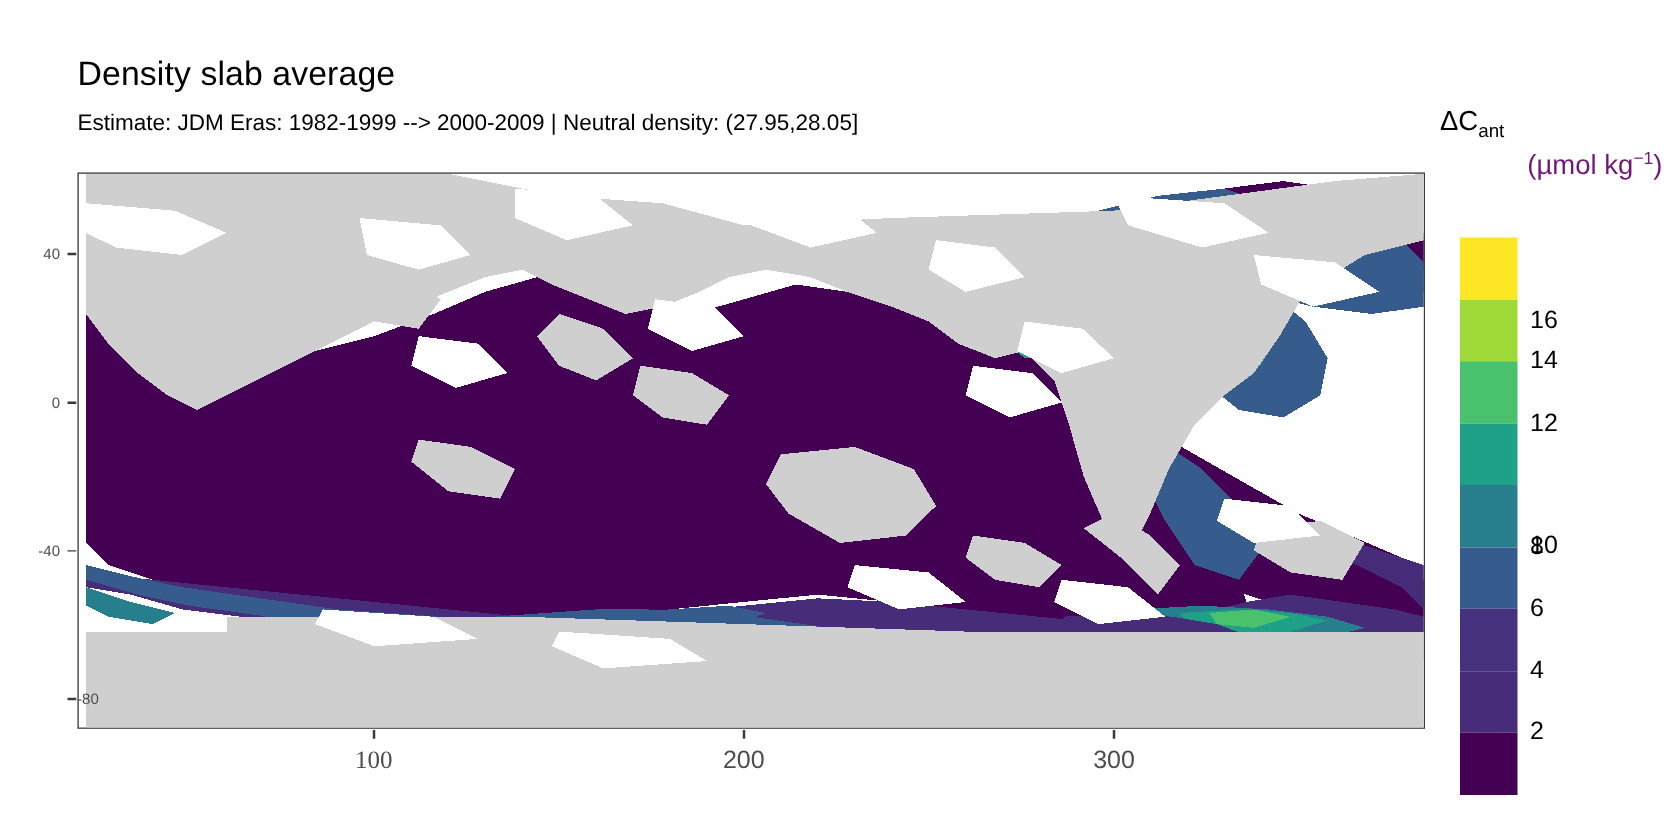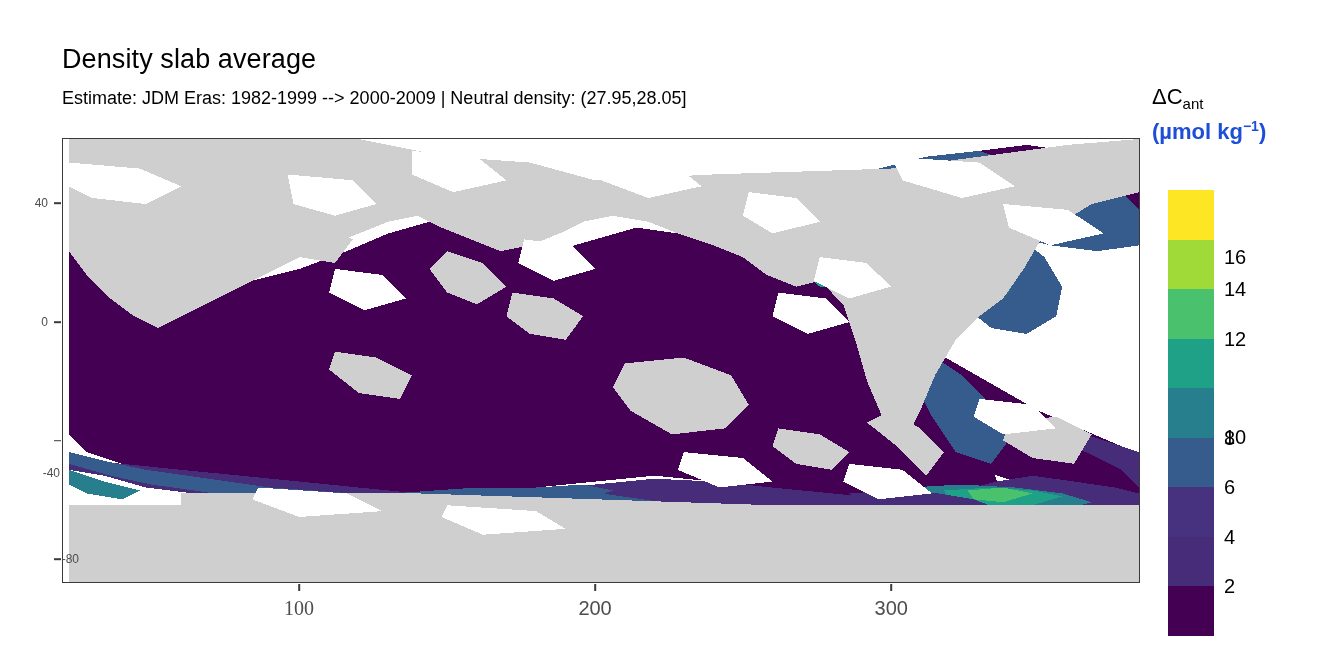--- a/index.html
+++ b/index.html
@@ -25,22 +25,22 @@
               transform:translateY(-50%);}
   .xtick-lab{position:absolute;font-size:20px;color:#4d4d4d;white-space:nowrap;
              transform:translateX(-50%);}
   .xtick-mark{position:absolute;width:1.6px;height:7px;background:#3a3a3a;
               transform:translateX(-50%);}
 
   
   #legend{position:absolute;left:1152px;top:84px;width:186px;height:560px;}
   .leg-title{position:absolute;left:0;top:0;width:170px;text-align:left;
              font-size:22px;color:#000;white-space:nowrap;}
-  .leg-title2{position:absolute;left:0;top:34px;width:178px;text-align:left;
-              font-size:22px;color:#1d4ed8;white-space:nowrap;font-weight:bold;}
+  .leg-title2{position:absolute;left:0;top:34px;width:178px;text-align:right;
+              font-size:22px;color:#701a75;white-space:nowrap;}
   .leg-title sub{font-size:15px;}
   .leg-sup{font-size:14px;vertical-align:super;}
   #legbar{position:absolute;left:16px;top:106px;width:46px;height:446px;}
   .leg-band{width:46px;}
   .leg-lab{position:absolute;left:72px;font-size:20px;color:#000;
            white-space:nowrap;transform:translateY(-50%);}
 </style>
 </head>
 <body>
 
@@ -139,21 +139,21 @@
       <div class="leg-lab" style="top: 403.333px;">6</div>
       <div class="leg-lab" style="top: 452.889px;">4</div>
       <div class="leg-lab" style="top: 502.444px;">2</div>
     </div>
 
 <div class="ytick-mark" style="left: 54px; top: 203.267px;"></div>
     <div class="ytick-lab" style="left: 0px; width: 48px; top: 203.267px;">40</div>
     <div class="ytick-mark" style="left: 54px; top: 321.933px;"></div>
     <div class="ytick-lab" style="left: 0px; width: 48px; top: 321.933px;">0</div>
     <div class="ytick-mark" style="left: 54px; top: 440.6px;"></div>
-    <div class="ytick-lab" style="left: 12px; width: 48px; top: 440.6px; margin-top: 32px;">-40</div>
+    <div class="ytick-lab" style="left: 0px; width: 48px; top: 440.6px;">-40</div>
     <div class="ytick-mark" style="left: 54px; top: 559.267px;"></div>
     <div class="ytick-lab" style="left: 0px; width: 48px; top: 559.267px; margin-left: 31px;">-80</div>
     <div class="xtick-mark" style="left: 298.923px; top: 584px;"></div>
     <div class="xtick-lab" style="left: 298.923px; top: 597px; font-family: Liberation Serif, serif;">100</div>
     <div class="xtick-mark" style="left: 595.077px; top: 584px;"></div>
     <div class="xtick-lab" style="left: 595.077px; top: 597px;">200</div>
     <div class="xtick-mark" style="left: 891.231px; top: 584px;"></div>
     <div class="xtick-lab" style="left: 891.231px; top: 597px;">300</div>
   </div>
 

